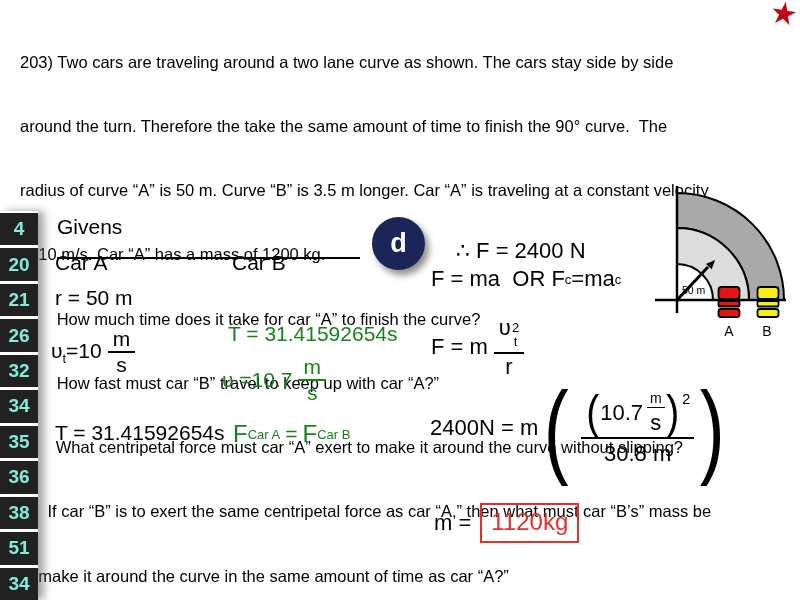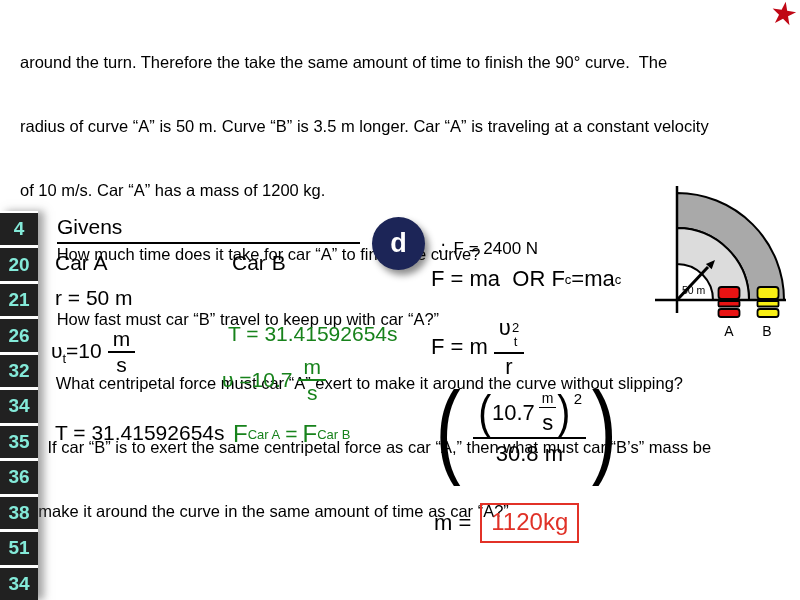--- a/index.html
+++ b/index.html
@@ -13,21 +13,21 @@
   
   .sidebar{position:absolute;left:0;top:211px;width:38px;height:389px;background:#fff;
            display:flex;flex-direction:column;gap:3px;padding-top:2px;box-sizing:border-box;
            box-shadow:6px 0 8px rgba(90,90,90,.55);}
   .page-cell{flex:1;background:#212121;color:#84ead9;display:flex;align-items:center;justify-content:center;
              font-size:19px;font-weight:bold;cursor:pointer;}
 
   
   .eqline{position:absolute;display:flex;align-items:center;font-size:21px;white-space:pre;}
   .green{color:#17821b;}
-  .givens{position:absolute;left:57px;top:215px;width:303px;font-size:21px;border-bottom:2px solid #000;padding-bottom:3px;}
+  .givens{position:absolute;left:57px;top:215px;width:303px;font-size:21px;border-bottom:2px solid #000;padding-bottom:18px;}
 
   .frac{display:inline-flex;flex-direction:column;align-items:center;line-height:1.05;margin-left:6px;}
   .frac .num{border-bottom:2px solid currentColor;padding:0 5px 1px;}
   .frac .den{padding-top:1px;}
   sub.ssub{font-size:13px;vertical-align:-0.35em;}
   .vstack{display:inline-flex;flex-direction:column;align-items:center;font-size:13px;line-height:1.05;transform:translateY(-3px);margin-left:1px;}
 
   .l-carA-title{left:55px;top:251px}
   .l-carA-r{left:55px;top:286px}
   .l-carA-vel{left:51px;top:328px}
@@ -40,21 +40,21 @@
   .l-carB-vel{left:222px;top:356px}
   .l-carB-feq{left:233px;top:420px}
   .l-carB-conc{left:247px;top:461px}
   .bigvar{font-size:24px;}
   sub.carsub{font-size:13px;vertical-align:-0.5em;margin-right:5px;}
 
   .d-badge{position:absolute;left:372px;top:217px;width:53px;height:53px;border-radius:50%;
            background:#1c2557;color:#fff;display:flex;align-items:center;justify-content:center;
            font-size:27px;font-weight:bold;box-shadow:4px 5px 7px rgba(0,0,0,.45);}
 
-  .l-d1{left:438px;top:238px;font-size:17px}
+  .l-d1{left:456px;top:238px;font-size:22px}
   .l-d2{left:431px;top:266px;font-size:22px}
   .l-d3{left:431px;top:316px;font-size:22px}
   .l-d4{left:430px;top:384px;font-size:22px}
   .l-res{left:434px;top:503px;font-size:22px}
 
   .bigparen{font-size:104px;line-height:.85;transform:scaleX(.72);font-weight:400;margin:0 1px;}
   .midparen{font-size:46px;line-height:.9;transform:scaleX(.85);font-weight:400;}
   .numrow{display:inline-flex;align-items:center;border-bottom:2.5px solid #000;padding:0 4px 3px;}
   .sfrac{font-size:14px;margin-left:4px;}
   .sfrac .num{border-bottom:1.5px solid currentColor;padding:0 3px 1px;}
@@ -63,20 +63,21 @@
   .answer-box{margin-left:9px;border:2px solid #e23127;color:#e03127;padding:3px 9px 5px;font-size:24px;text-align:right;}
 
   .diagram{position:absolute;left:645px;top:180px;}
 </style>
 </head>
 <body>
 
 <div class="page">
 
   <div class="problem">
+    <div>203) Two cars are traveling around a two lane curve as shown. The cars stay side by side</div>
     <div>around the turn. Therefore the take the same amount of time to finish the 90° curve.  The</div>
     <div>radius of curve “A” is 50 m. Curve “B” is 3.5 m longer. Car “A” is traveling at a constant velocity</div>
     <div>of 10 m/s. Car “A” has a mass of 1200 kg.</div>
     <div>a      How much time does it take for car “A” to finish the curve?</div>
     <div>b      How fast must car “B” travel to keep up with car “A?”</div>
     <div>c      What centripetal force must car “A” exert to make it around the curve without slipping?</div>
     <div>d    If car “B” is to exert the same centripetal force as car “A,” then what must car “B’s” mass be</div>
     <div>to make it around the curve in the same amount of time as car “A?”</div>
   </div>
   <div class="star">★</div>
@@ -139,20 +140,21 @@
 
   <div class="eqline l-d3">
     <span>F = m</span>
     <span class="frac">
       <span class="num"><span>υ</span><span class="vstack"><span>2</span><span>t</span></span></span>
       <span class="den">r</span>
     </span>
   </div>
 
   <div class="eqline l-d4">
+    <span>2400N = m</span>
     <span class="bigparen">(</span>
     <span class="frac bfrac">
       <span class="numrow">
         <span class="midparen">(</span>
         <span>10.7</span>
         <span class="frac sfrac">
           <span class="num">m</span>
           <span class="den">s</span>
         </span>
         <span class="midparen">)</span>

